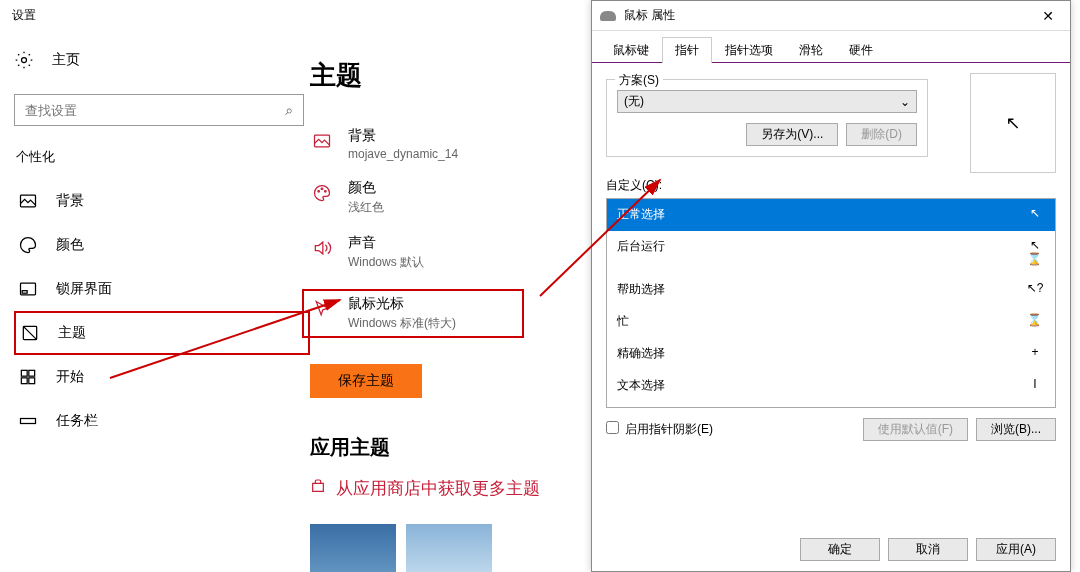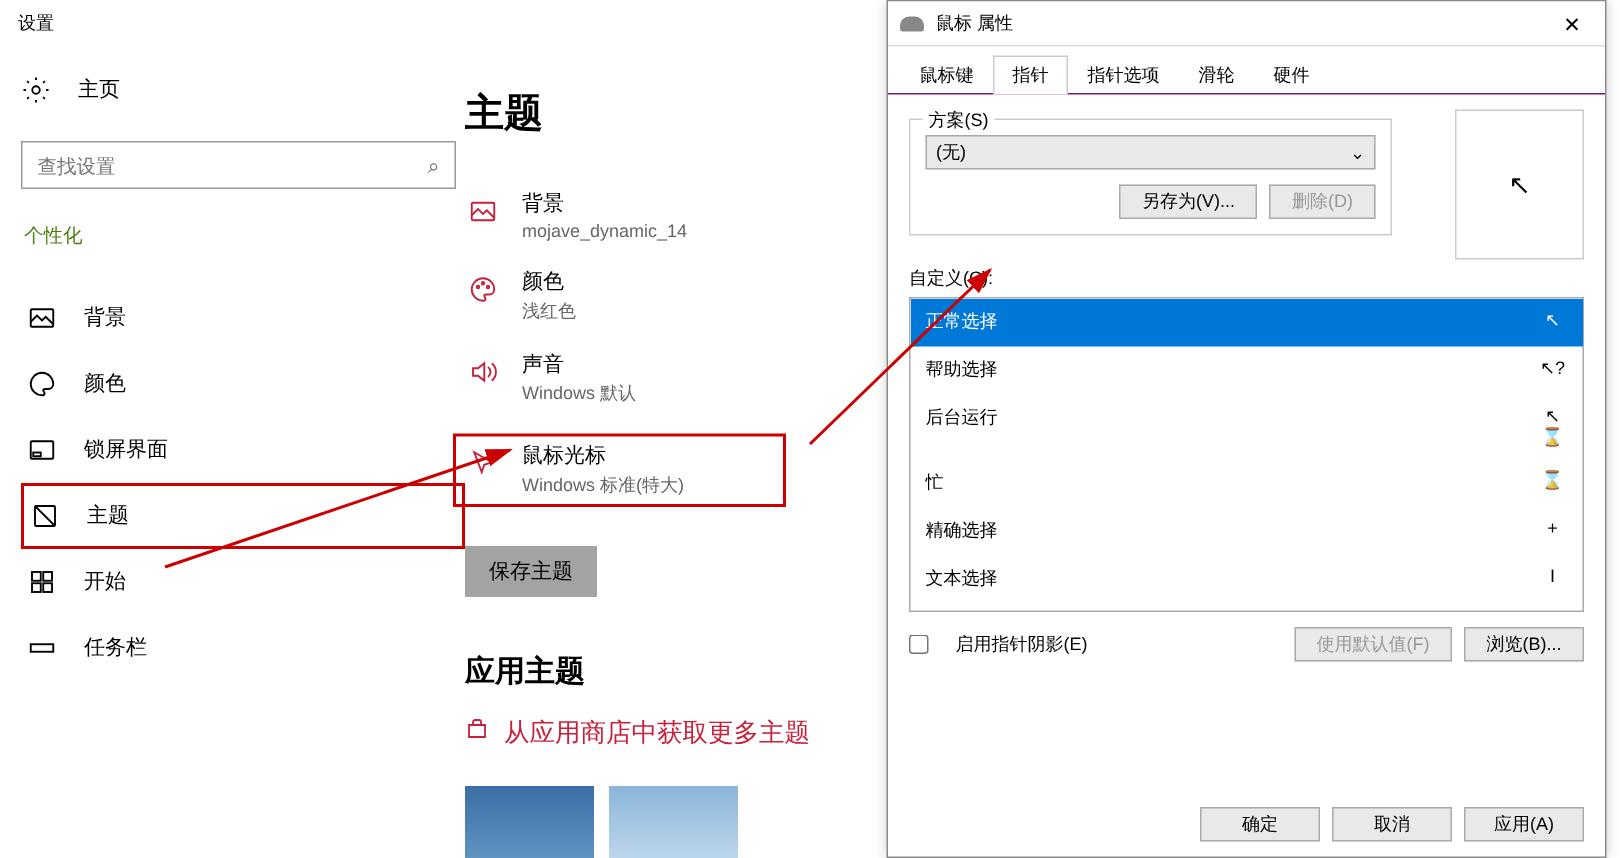--- a/index.html
+++ b/index.html
@@ -12,36 +12,36 @@
 
 .sidebar { width: 310px; padding: 10px 0 0 14px; }
 .home-row { display: flex; align-items: center; gap: 18px; height: 40px; margin-bottom: 14px; cursor: pointer; }
 .home-row .icon { width: 20px; height: 20px; display: flex; align-items: center; justify-content: center; }
 .home-row .label { font-size: 14px; }
 
 .search-box { width: 290px; height: 32px; border: 1px solid #999; display: flex; align-items: center; padding: 5px 10px; margin-bottom: 22px; }
 .search-box input { flex: 1; border: none; outline: none; font-size: 13px; background: transparent; }
 .search-box .icon { font-size: 14px; color: #666; }
 
-.section-header { font-size: 13px; color: #4d7c0f; margin-bottom: 24px; padding-left: 2px; }
+.section-header { font-size: 13px; color: #000000; margin-bottom: 13px; padding-left: 2px; }
 
 .nav-item { display: flex; align-items: center; gap: 18px; height: 44px; padding-left: 4px; cursor: pointer; font-size: 14px; }
 .nav-item.selected { border: 2px solid #c00; }
 .nav-item .icon { width: 20px; height: 20px; display: flex; align-items: center; justify-content: center; }
 
 .content { flex: 1; padding: 28px 0 0 0; }
 .content h1 { font-size: 26px; font-weight: 600; margin-bottom: 34px; }
 
 .theme-item { display: flex; gap: 14px; margin-bottom: 18px; align-items: flex-start; }
 .theme-item .icon { width: 24px; height: 24px; display: flex; align-items: center; justify-content: center; color: #c7203a; flex-shrink: 0; margin-top: 2px; }
 .theme-item .text .title { font-size: 14px; margin-bottom: 2px; }
 .theme-item .text .sub { font-size: 12px; color: #666; }
 .theme-item.boxed { border: 2px solid #c00; padding: 4px 66px 4px 6px; margin-left: -8px; display: inline-flex; }
 
-.save-btn { display: inline-block; background: #a3a3a3; padding: 8px 16px; font-size: 14px; margin-left: 0; margin-top: 8px; border: none; cursor: pointer; }
+.save-btn { display: inline-block; background: #f97316; padding: 8px 28px; font-size: 14px; margin-left: 0; margin-top: 8px; border: none; cursor: pointer; }
 
 .apply-heading { font-size: 20px; font-weight: 600; margin-top: 36px; margin-bottom: 16px; }
 .store-link { display: flex; align-items: center; gap: 10px; color: #c7203a; font-size: 17px; cursor: pointer; }
 .store-link .icon { color: #c7203a; }
 
 .thumbs { display: flex; gap: 10px; margin-top: 24px; }
 .thumb { width: 86px; height: 60px; background: linear-gradient(#3a6ea5, #6b9dc7); }
 
 
 .dialog { position: absolute; left: 591px; top: 0; width: 480px; height: 572px; background: #fff; border: 1px solid #888; box-shadow: 0 0 8px rgba(0,0,0,.2); }
@@ -65,21 +65,21 @@
 
 .preview-box { position: absolute; right: 14px; top: 72px; width: 86px; height: 100px; border: 1px solid #ccc; display: flex; align-items: center; justify-content: center; font-size: 18px; }
 
 .custom-label { margin-top: 20px; font-size: 12px; }
 .cursor-list { border: 1px solid #aaa; height: 210px; overflow-y: scroll; margin-top: 4px; }
 .cursor-item { display: flex; justify-content: space-between; padding: 7px 10px; font-size: 12px; cursor: pointer; border-bottom: 1px solid transparent; }
 .cursor-item.selected { background: #0078d7; color: #fff; }
 .cursor-item .cursor-glyph { width: 20px; text-align: center; }
 
 .shadow-row { display: flex; align-items: center; justify-content: space-between; margin-top: 10px; }
-.shadow-check { display: flex; align-items: center; gap: 18px; }
+.shadow-check { display: flex; align-items: flex-start; gap: 6px; }
 .shadow-check input { width: 13px; height: 13px; }
 
 .dlg-footer { position: absolute; bottom: 10px; right: 14px; display: flex; gap: 8px; }
 
 
 .arrow-svg { position: absolute; pointer-events: none; }
 
 svg.inline-icon { width: 20px; height: 20px; }
 </style>
 </head>
@@ -266,26 +266,26 @@
       <span>↖</span>
     </div>
 
     <div class="custom-label">自定义(C):</div>
     <div class="cursor-list">
       <div class="cursor-item selected">
         <span>正常选择</span>
         <span class="cursor-glyph" style="color:#fff">↖</span>
       </div>
       <div class="cursor-item">
+        <span>后台运行</span>
+        <span class="cursor-glyph">↖⌛</span>
+      </div>
+      <div class="cursor-item">
         <span>帮助选择</span>
         <span class="cursor-glyph">↖?</span>
-      </div>
-      <div class="cursor-item">
-        <span>后台运行</span>
-        <span class="cursor-glyph">↖⌛</span>
       </div>
       <div class="cursor-item">
         <span>忙</span>
         <span class="cursor-glyph">⌛</span>
       </div>
       <div class="cursor-item">
         <span>精确选择</span>
         <span class="cursor-glyph">+</span>
       </div>
       <div class="cursor-item">

